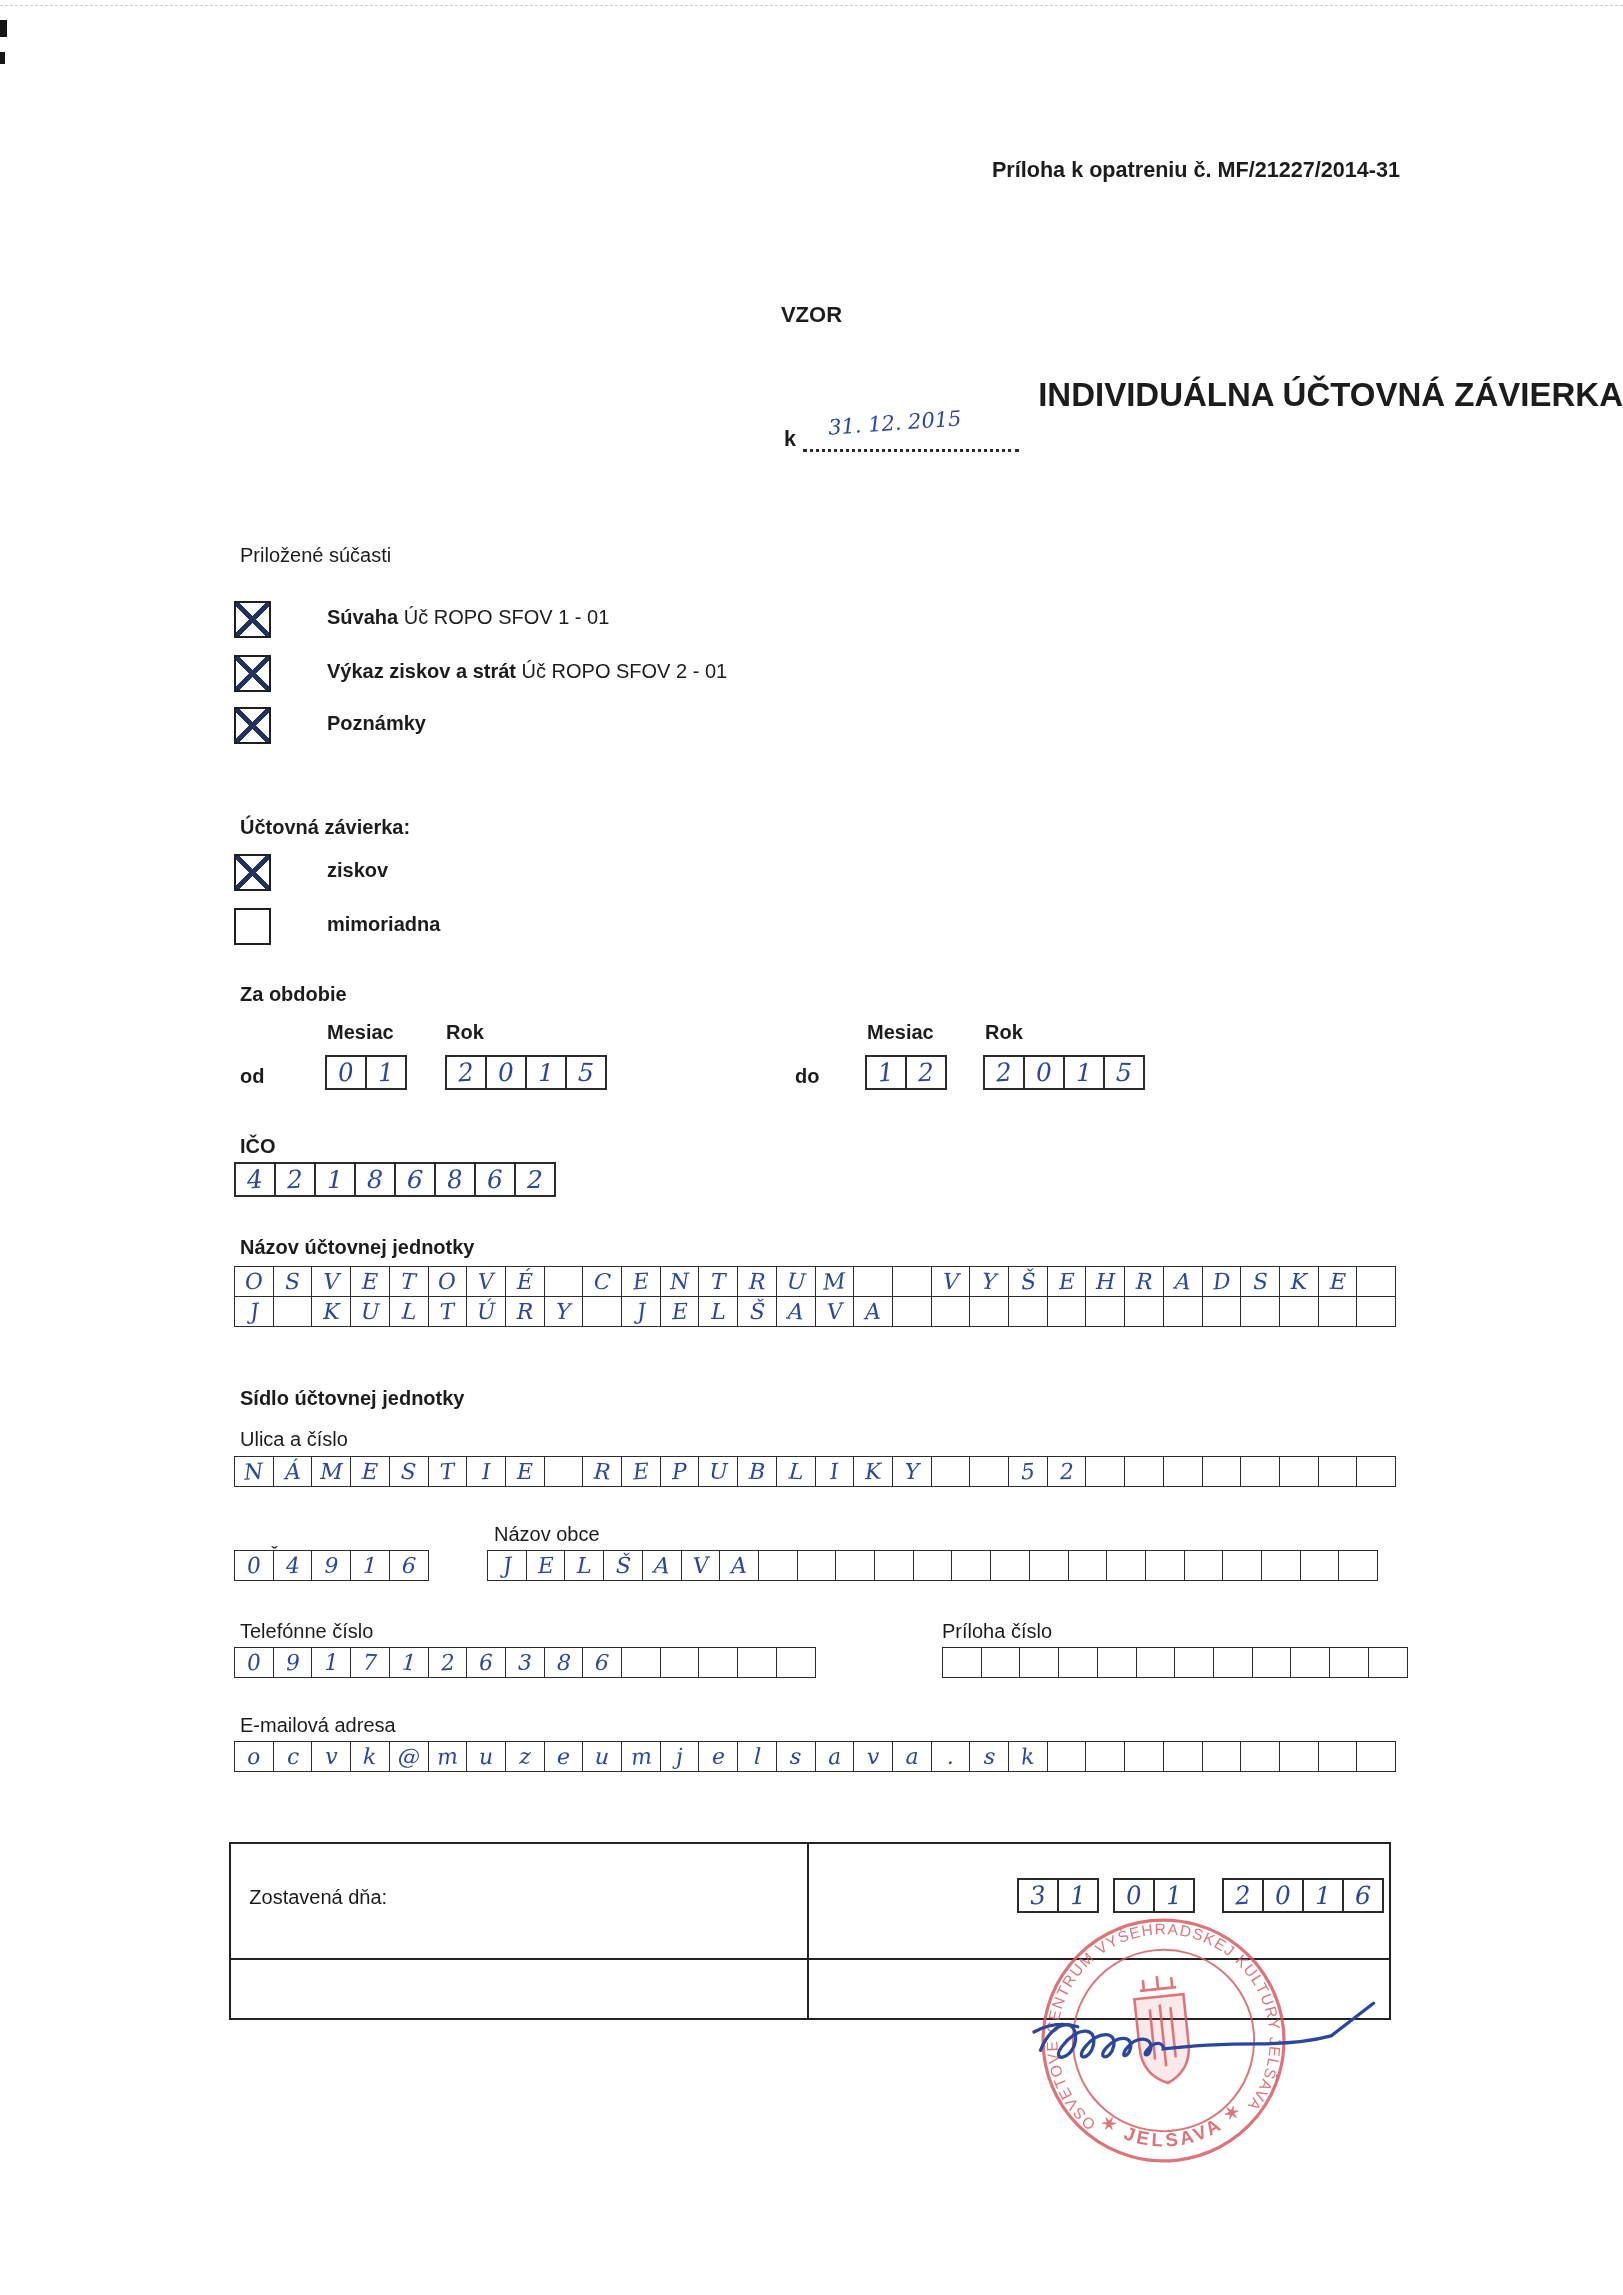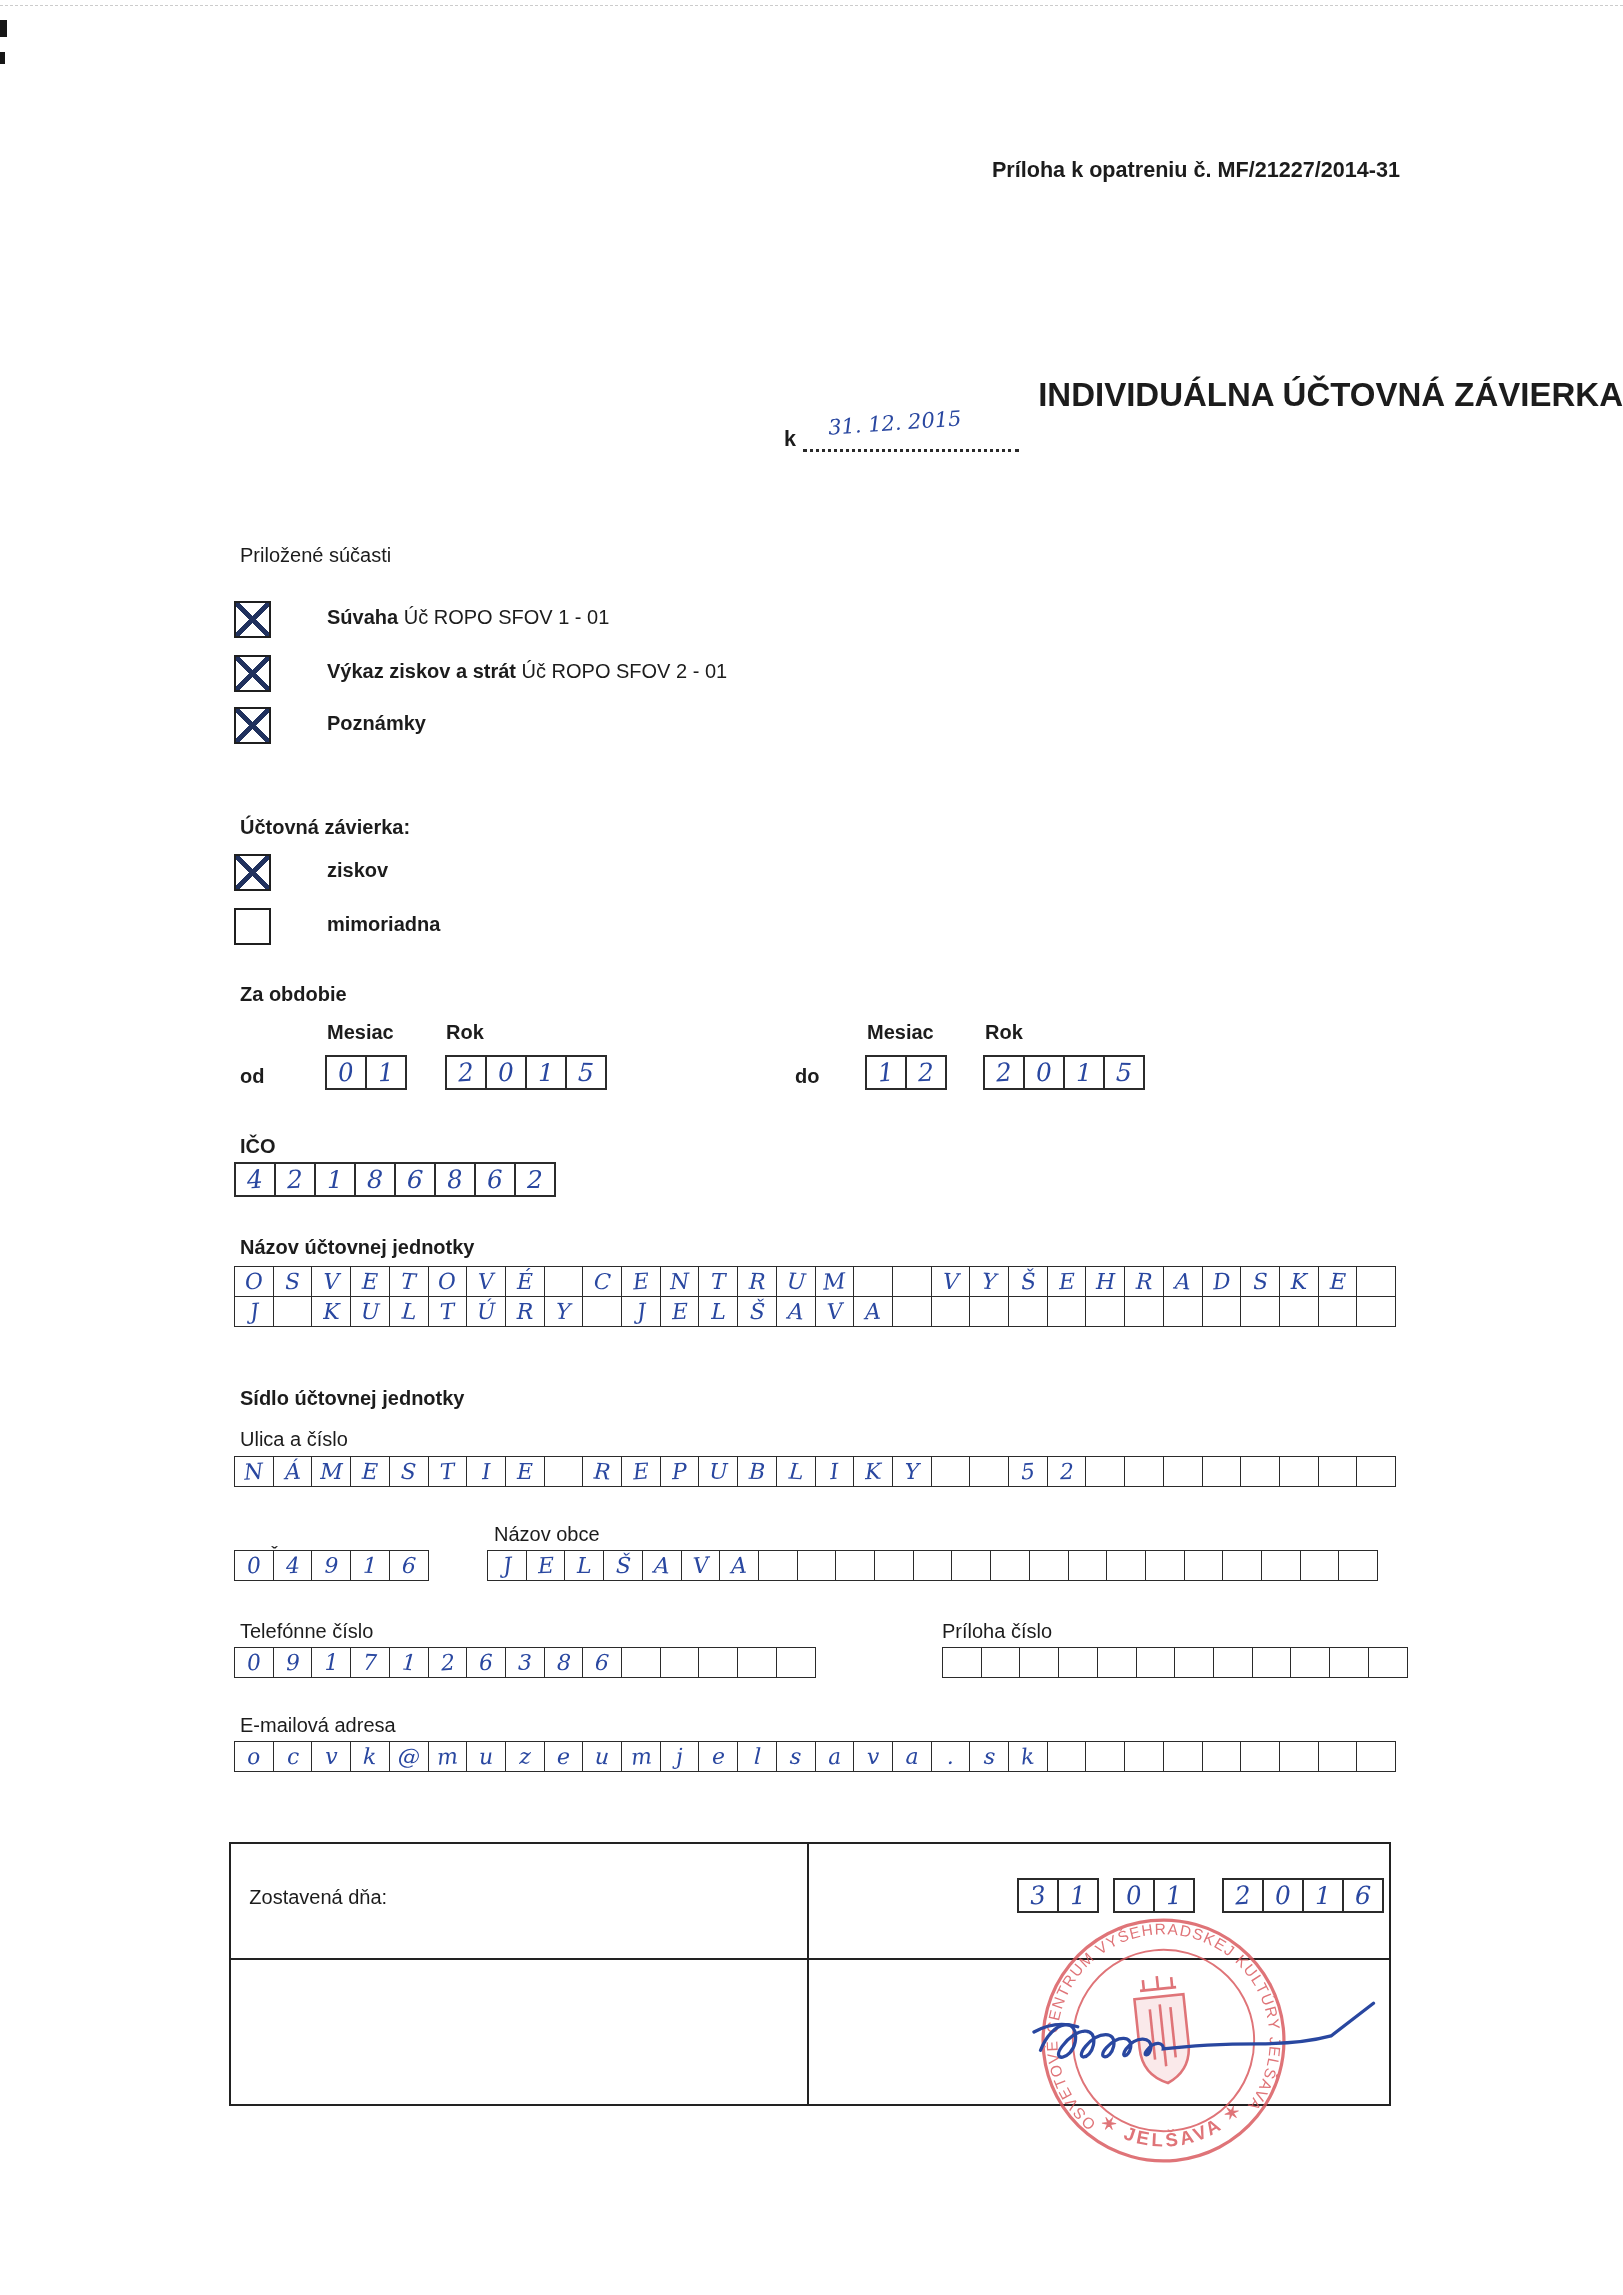--- a/index.html
+++ b/index.html
@@ -31,39 +31,40 @@
 
   .cellrow { position:absolute; display:flex; }
   .cell { box-sizing:border-box; width:40px; height:31px; border:1.3px solid #2b2b2b; margin-left:-1.3px;
           background:#fff; display:flex; align-items:center; justify-content:center; overflow:visible; }
   .cellrow .cell:first-child { margin-left:0; }
   .cell .hw { font-size:22px; white-space:nowrap; }
   .digits .cell { width:42px; height:35px; border-width:2px; margin-left:-2px; }
   .digits .cell:first-child { margin-left:0; }
   .digits .cell .hw { font-size:25px; }
 
-  .ftable { position:absolute; left:229px; top:1842px; width:1162px; height:264px; border:2px solid #222; box-sizing:border-box; }
+  .ftable { position:absolute; left:229px; top:1842px; width:1162px; height:178px; border:2px solid #222; box-sizing:border-box; }
   .fdh { position:absolute; left:0; right:0; top:114px; border-top:2px solid #222; }
   .fdv { position:absolute; top:0; bottom:0; left:576px; border-left:2px solid #222; }
   .flabel { position:absolute; font-size:20px; line-height:29px; }
 
   .stamp { position:absolute; left:1034px; top:1911px; width:259px; height:259px; opacity:0.82; transform:rotate(-6deg); z-index:5; }
   .stamp text { font-family:"Liberation Sans", sans-serif; }
   .sig { position:absolute; left:1024px; top:1985px; width:366px; height:111px; z-index:6; }
 </style>
 </head>
 <body>
 
 <div class="page">
 
   <div class="scanline"></div>
   <div class="artifact a1"></div>
   <div class="artifact a2"></div>
 
   <div class="attachment">Príloha k opatreniu č. MF/21227/2014-31</div>
+  <div class="vzor">VZOR</div>
   <div class="title">INDIVIDUÁLNA ÚČTOVNÁ ZÁVIERKA</div>
 
   <div class="kline">
     <span>k</span>
     <span class="dots"></span>
   </div>
   <div class="hw kdate">31. 12. 2015</div>
 
   <div class="label" style="left:240px;top:544px">Priložené súčasti</div>
 

